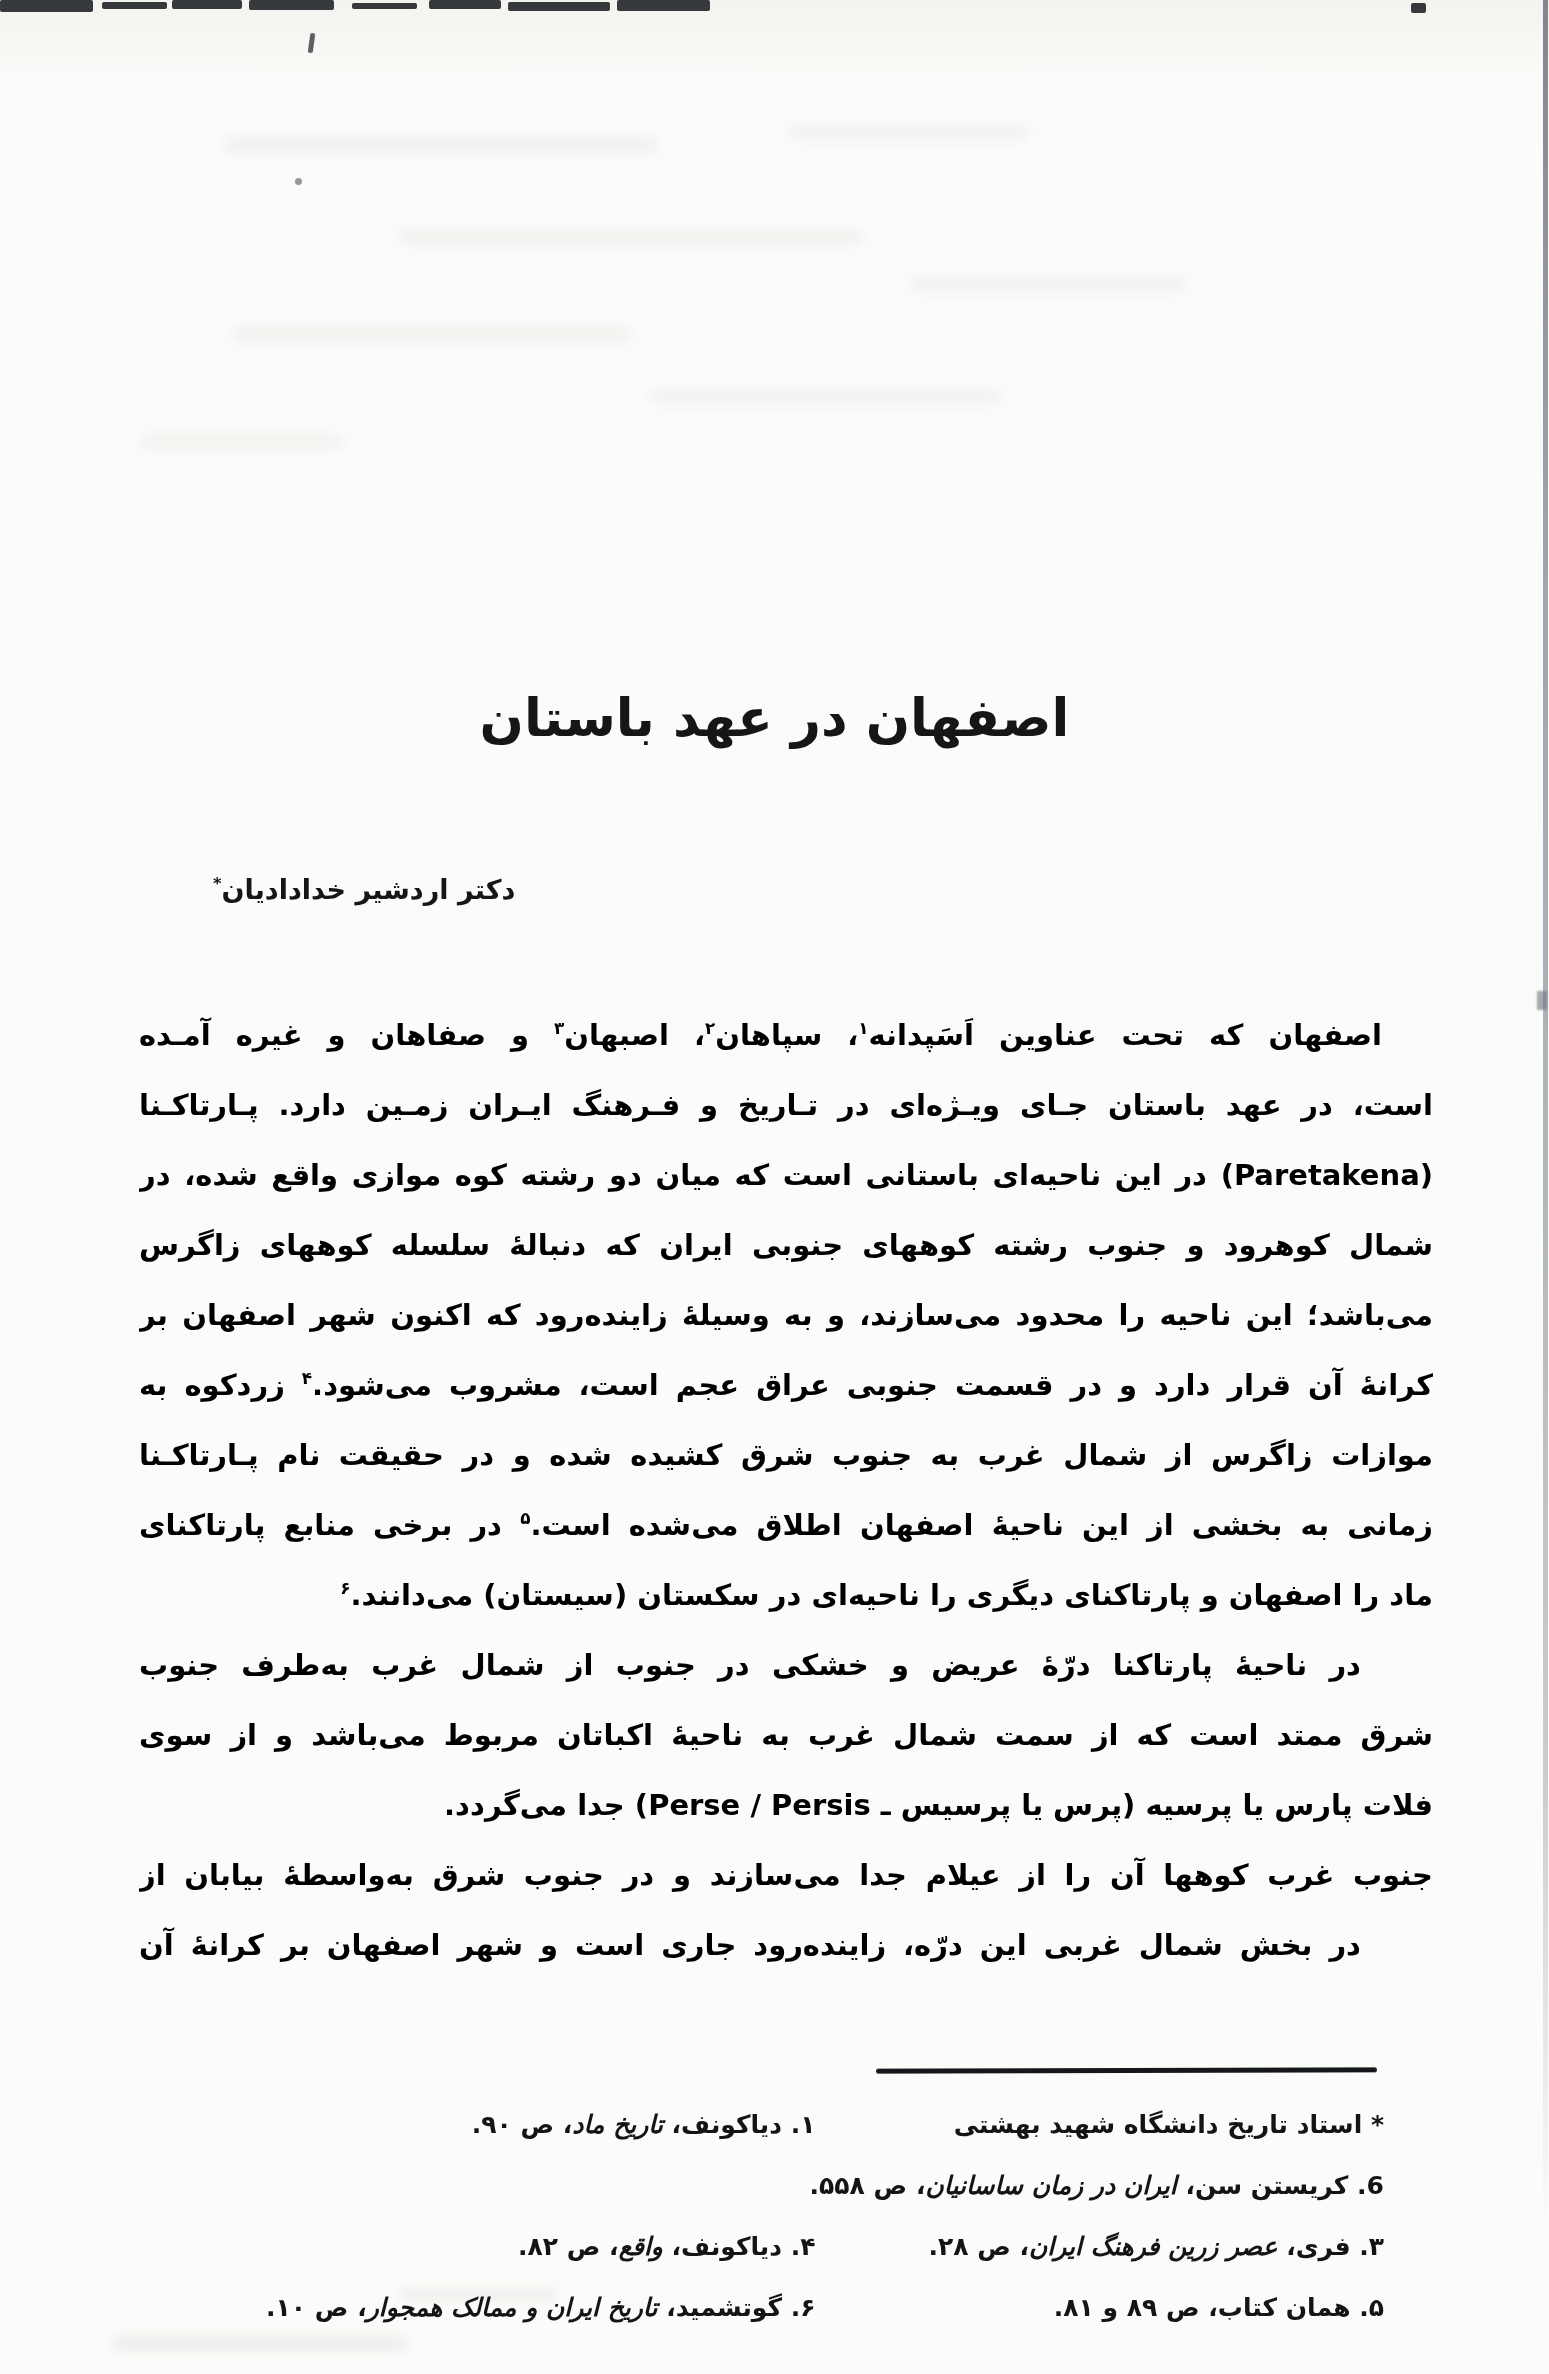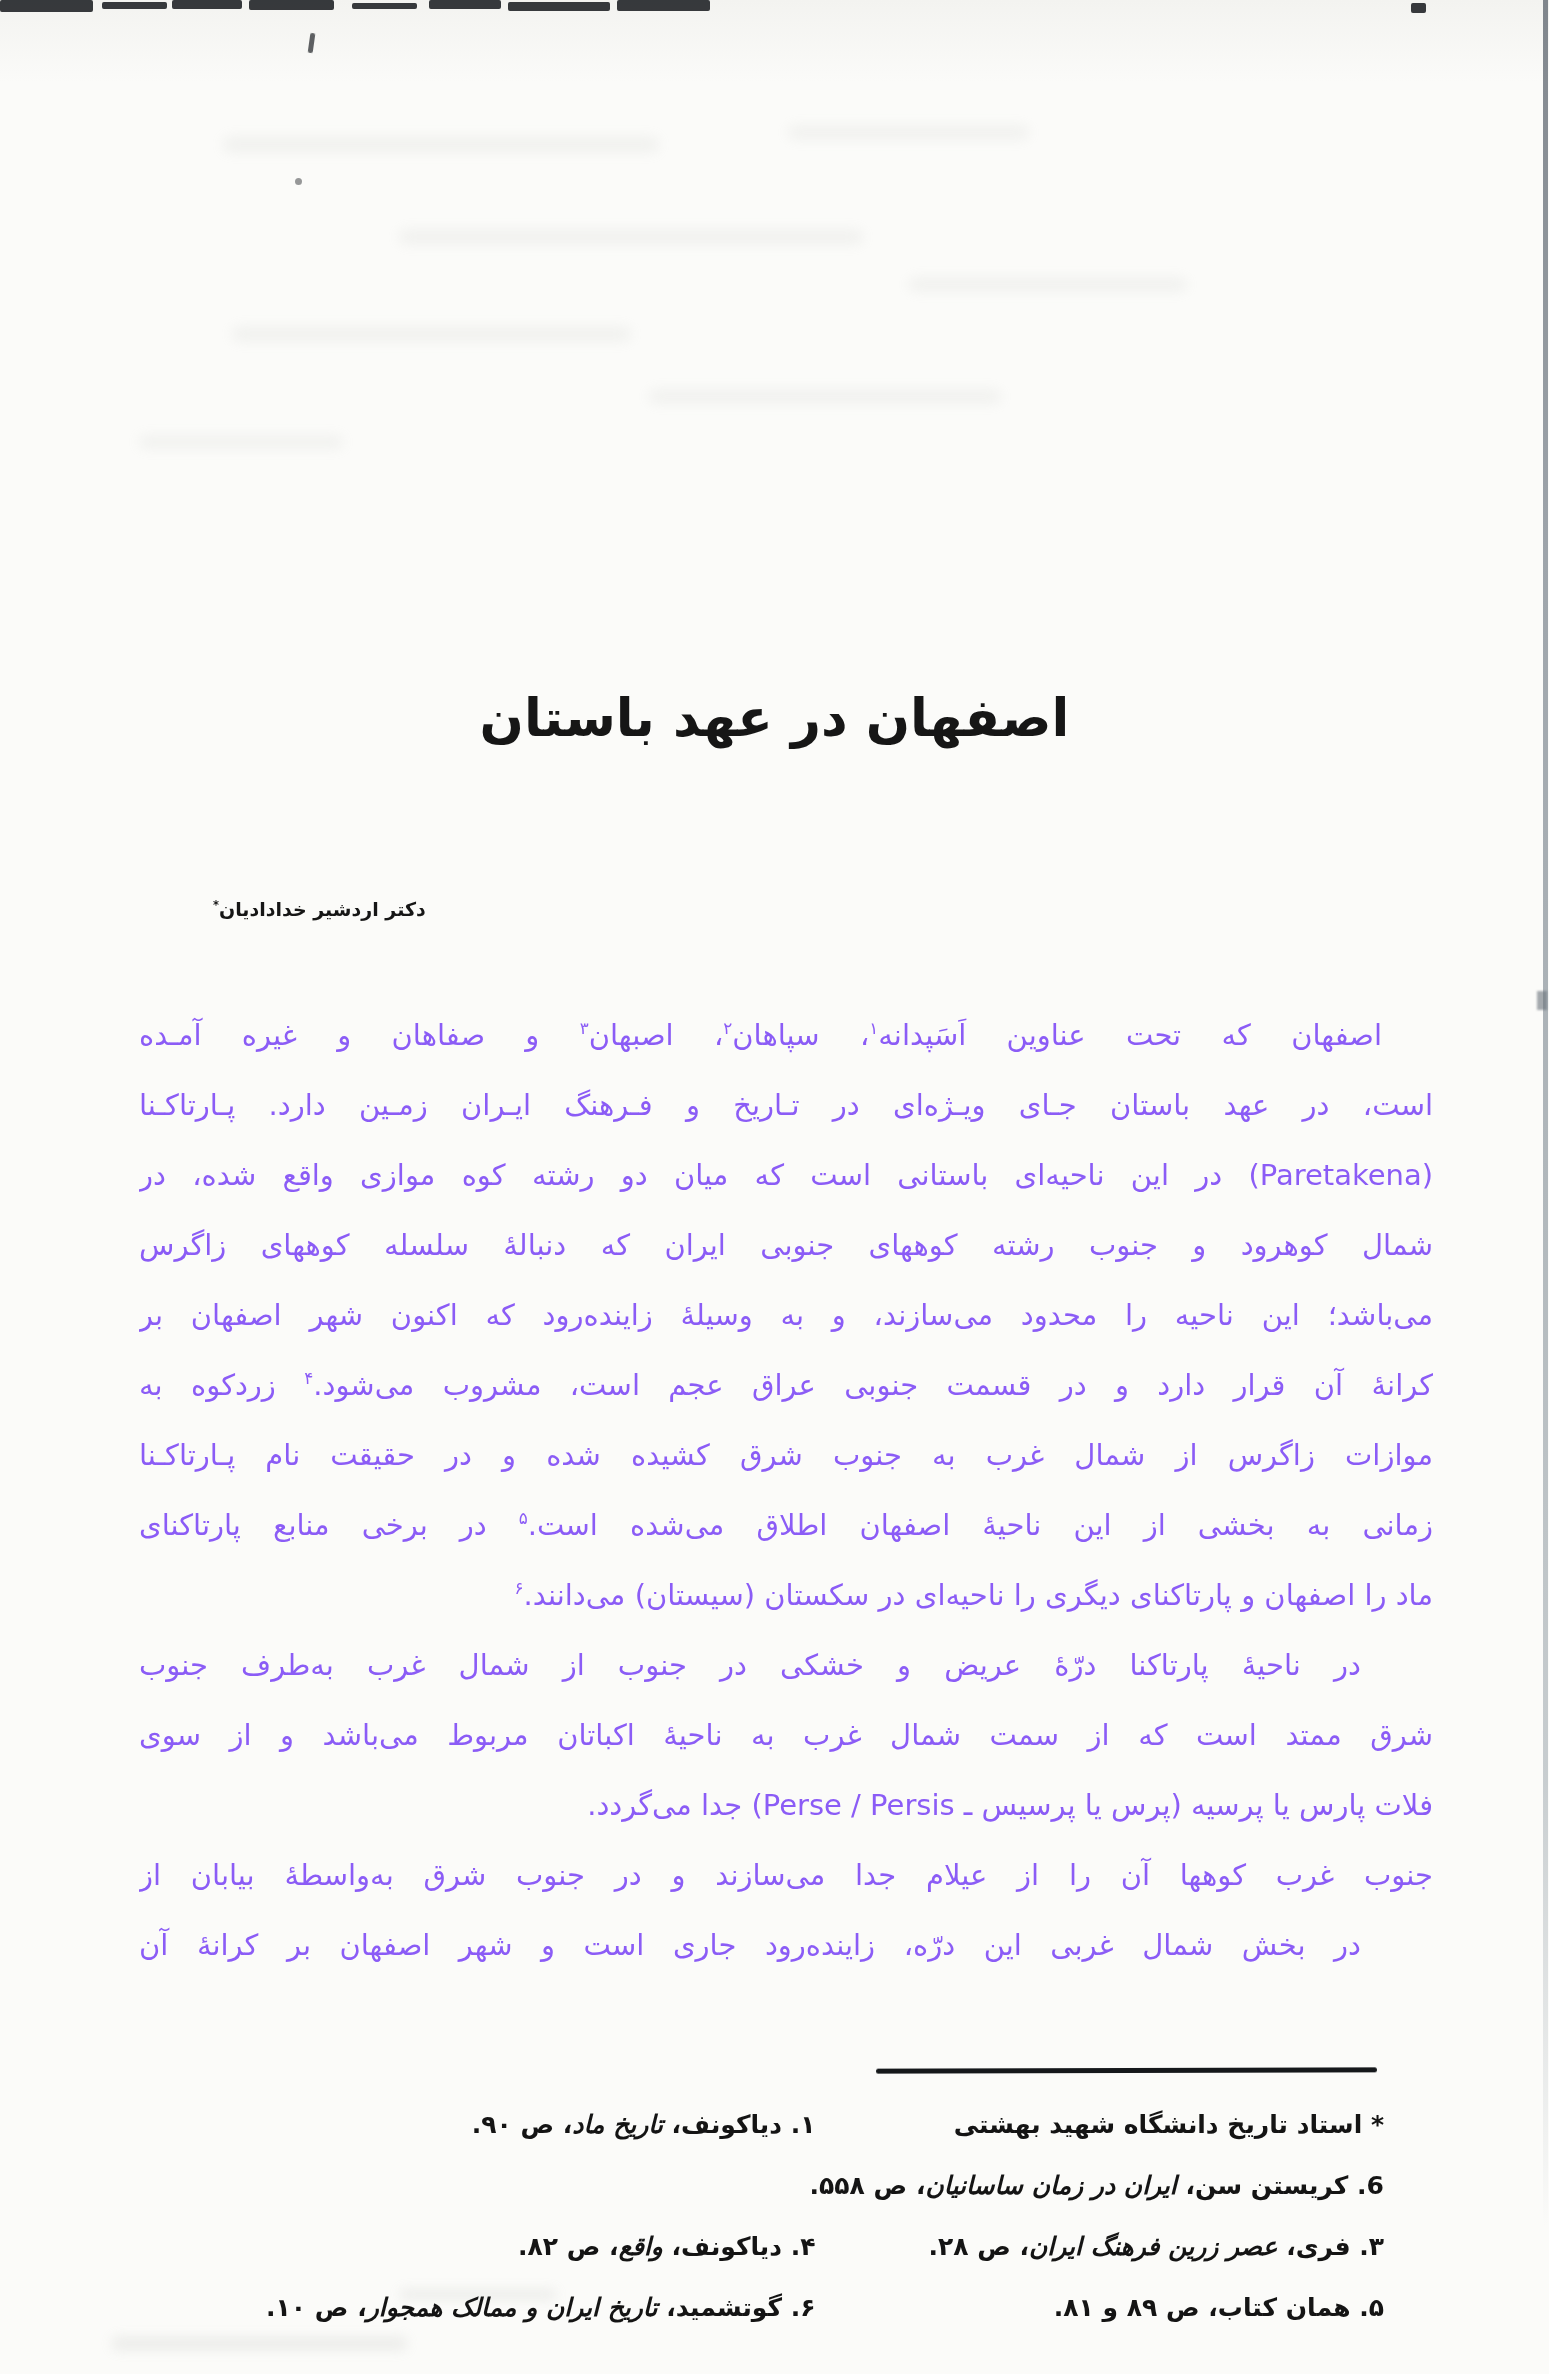--- a/index.html
+++ b/index.html
@@ -15,27 +15,27 @@
     background:linear-gradient(180deg,#59616a 0%,#7f8891 25%,#9aa3a9 55%,#b7bec2 80%,rgba(183,190,194,0) 100%);}
   .edge-tick{position:absolute;right:1.9px;top:991px;width:10.2px;height:18.6px;background:#6b737b;opacity:.6;filter:blur(0.9px);}
   .g{position:absolute;background:#b6b9b4;opacity:.16;filter:blur(6.5px);border-radius:8.3px;}
   .smudge-b{position:absolute;background:#b0b3ae;opacity:.18;filter:blur(5.6px);border-radius:7.4px;}
   
   .title{
     position:absolute;top:688px;left:0;right:0;text-align:center;direction:rtl;
     font-size:52px;font-weight:bold;letter-spacing:0;
   }
   .author{
-    position:absolute;top:898px;left:213px;direction:rtl;
-    font-size:19px;font-weight:bold;white-space:nowrap;
+    position:absolute;top:874px;left:213px;direction:rtl;
+    font-size:27px;font-weight:bold;white-space:nowrap;
   }
   .author sup{font-size:60%;vertical-align:super;}
   .body-text{
     position:absolute;top:1000px;right:116px;left:139px;direction:rtl;
-    font-size:29px;font-weight:normal;color:#8b5cf6;
+    font-size:29px;font-weight:bold;color:#000000;
   }
   .line{
     height:70px;line-height:70px;overflow:hidden;
     text-align:justify;text-align-last:justify;
   }
   .line.end{text-align-last:right;}
   .line.ind1{padding-right:51px;}
   .line.ind2{padding-right:72px;}
   .line sup{font-size:58%;vertical-align:super;line-height:0;}
   .lat{direction:ltr;unicode-bidi:isolate;}

